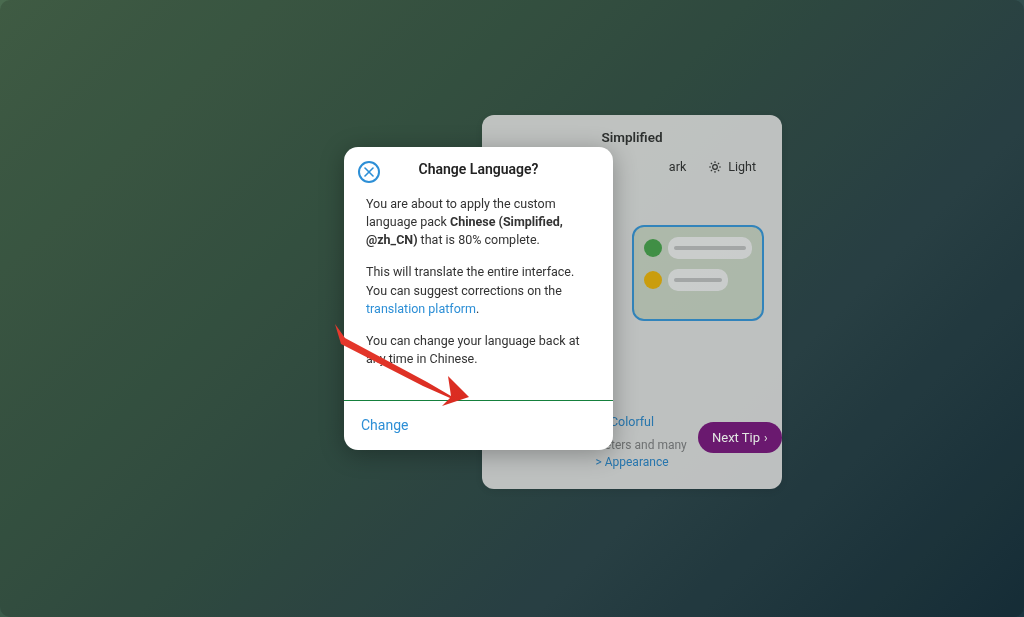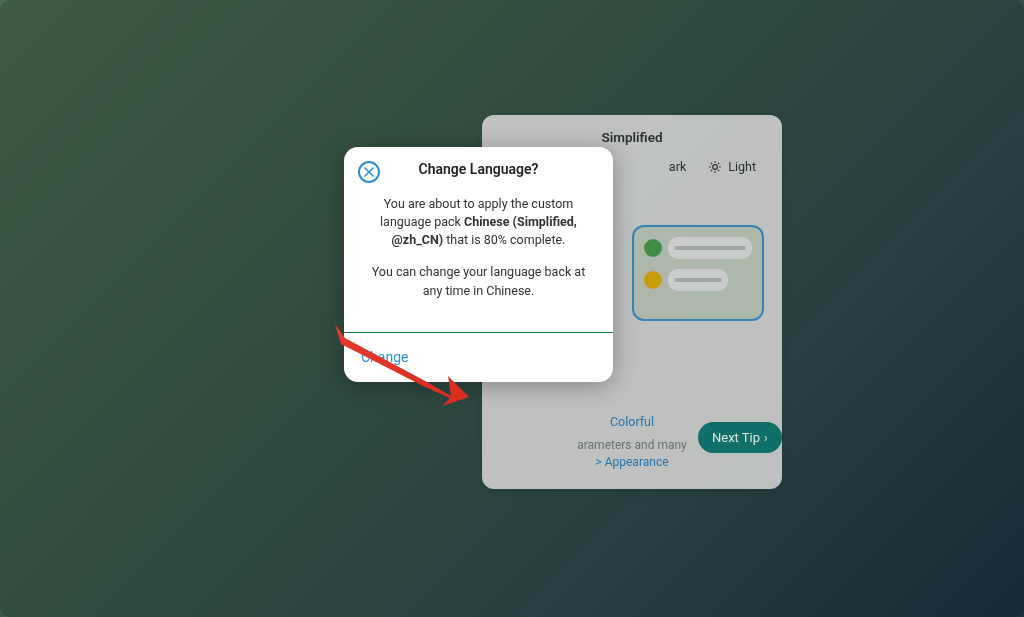--- a/index.html
+++ b/index.html
@@ -109,21 +109,21 @@
       text-align: center;
       color: #888;
       margin-top: 8px;
       line-height: 1.4;
     }
     .appearance-footer .link { color: #2d8fd6; }
     .next-tip {
       position: absolute;
       top: 422px;
       left: 698px;
-      background: #0f766e;
+      background: #701a75;
       color: #eef3ee;
       font-size: 13px;
       padding: 8px 14px;
       border-radius: 18px;
       display: flex;
       align-items: center;
       gap: 4px;
       filter: brightness(0.95);
     }
     .next-tip .chev { font-size: 12px; line-height: 1; }
@@ -157,21 +157,21 @@
       color: #2d8fd6;
     }
     .dialog-close svg { display:block; }
     .dialog-title {
       font-weight: 600;
       font-size: 14px;
       color: #222;
     }
     .dialog-body {
       padding: 4px 22px 18px 22px;
-      text-align: center;
+      text-align: left;
       font-size: 12.5px;
       color: #333;
       line-height: 1.45;
     }
     .dialog-body p { margin-bottom: 14px; }
     .dialog-body .bold { font-weight: 700; }
     .dialog-body .link { color: #2d8fd6; }
     .dialog-footer {
       border-top: 1px solid #15803d;
       padding: 14px 0 16px 17px;
@@ -258,20 +258,23 @@
         <line x1="1" y1="1" x2="9" y2="9" stroke="#2d8fd6" stroke-width="1.6" stroke-linecap="round"></line>
         <line x1="9" y1="1" x2="1" y2="9" stroke="#2d8fd6" stroke-width="1.6" stroke-linecap="round"></line>
       </svg>
     </div>
     <div class="dialog-title">Change Language?</div>
   </div>
   <div class="dialog-body">
     <p>
       <span>You are about to apply the custom language pack </span><span class="bold">Chinese (Simplified, @zh_CN)</span><span> that is 80% complete.</span>
     </p>
+    <p>
+      <span>This will translate the entire interface. You can suggest corrections on the </span><span class="link">translation platform</span><span>.</span>
+    </p>
     <p>You can change your language back at any time in Chinese.</p>
   </div>
   <div class="dialog-footer">
     <span class="dialog-action">Change</span>
   </div>
 </div>
 
 <div class="arrow">
   <svg width="150" height="90" viewBox="0 0 150 90">
     <defs>

